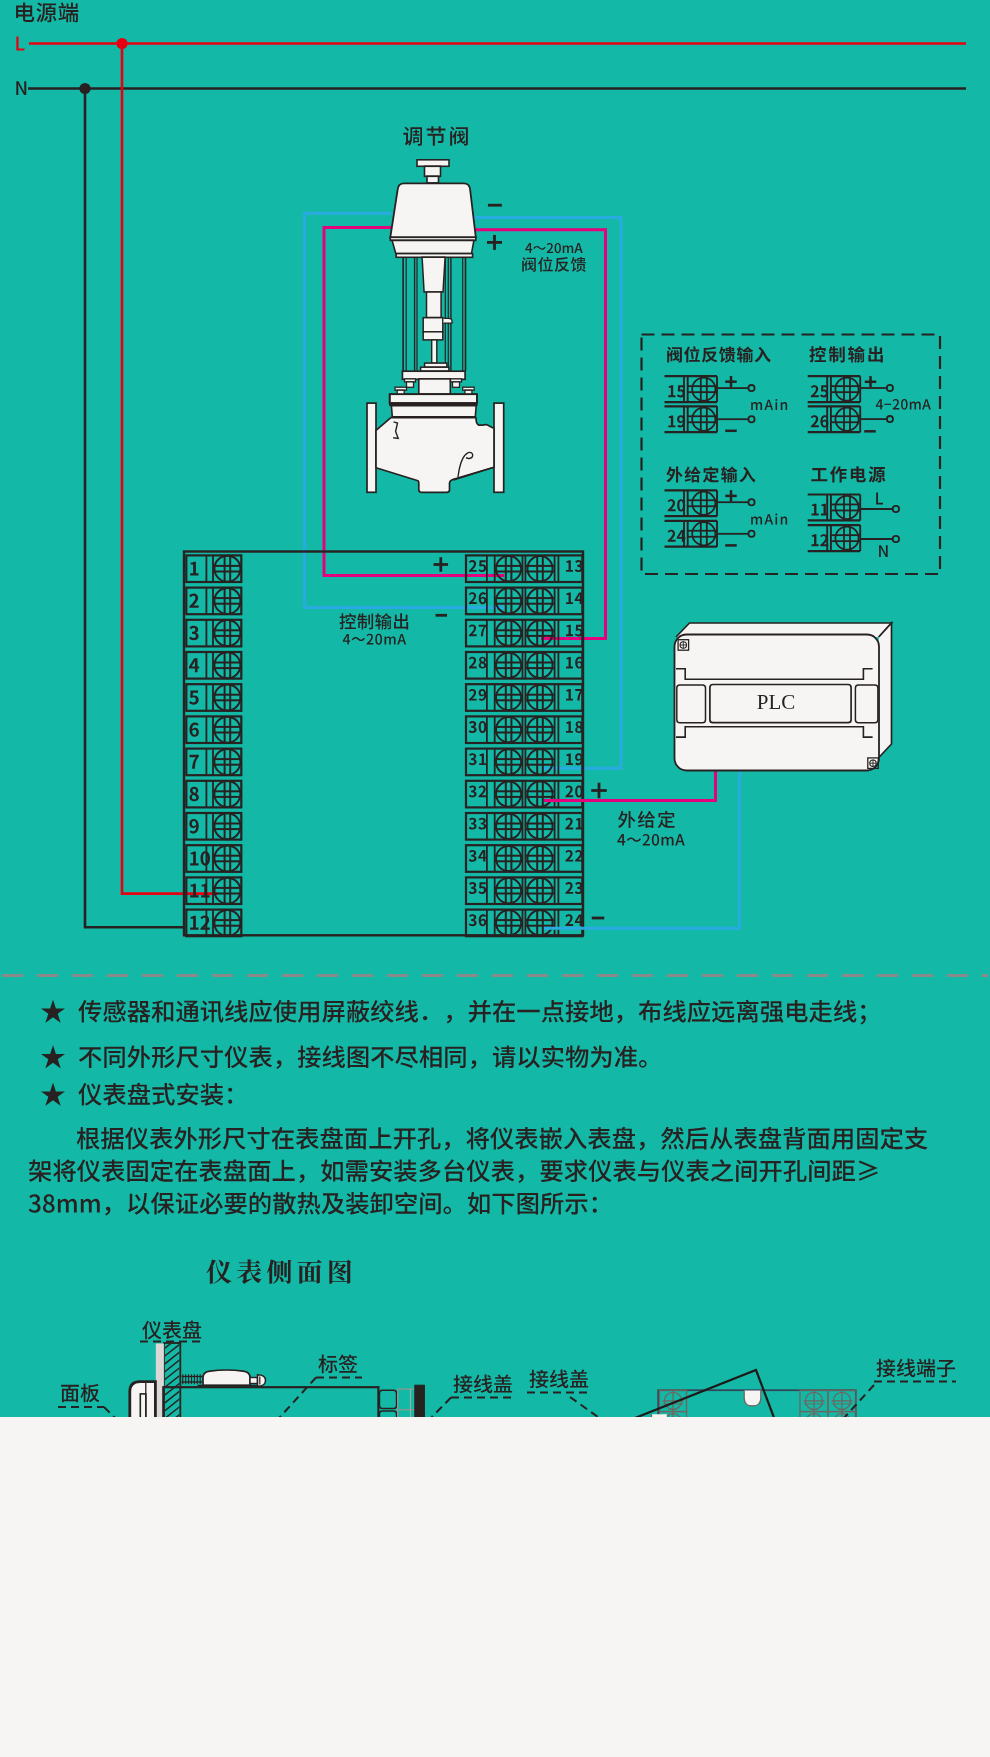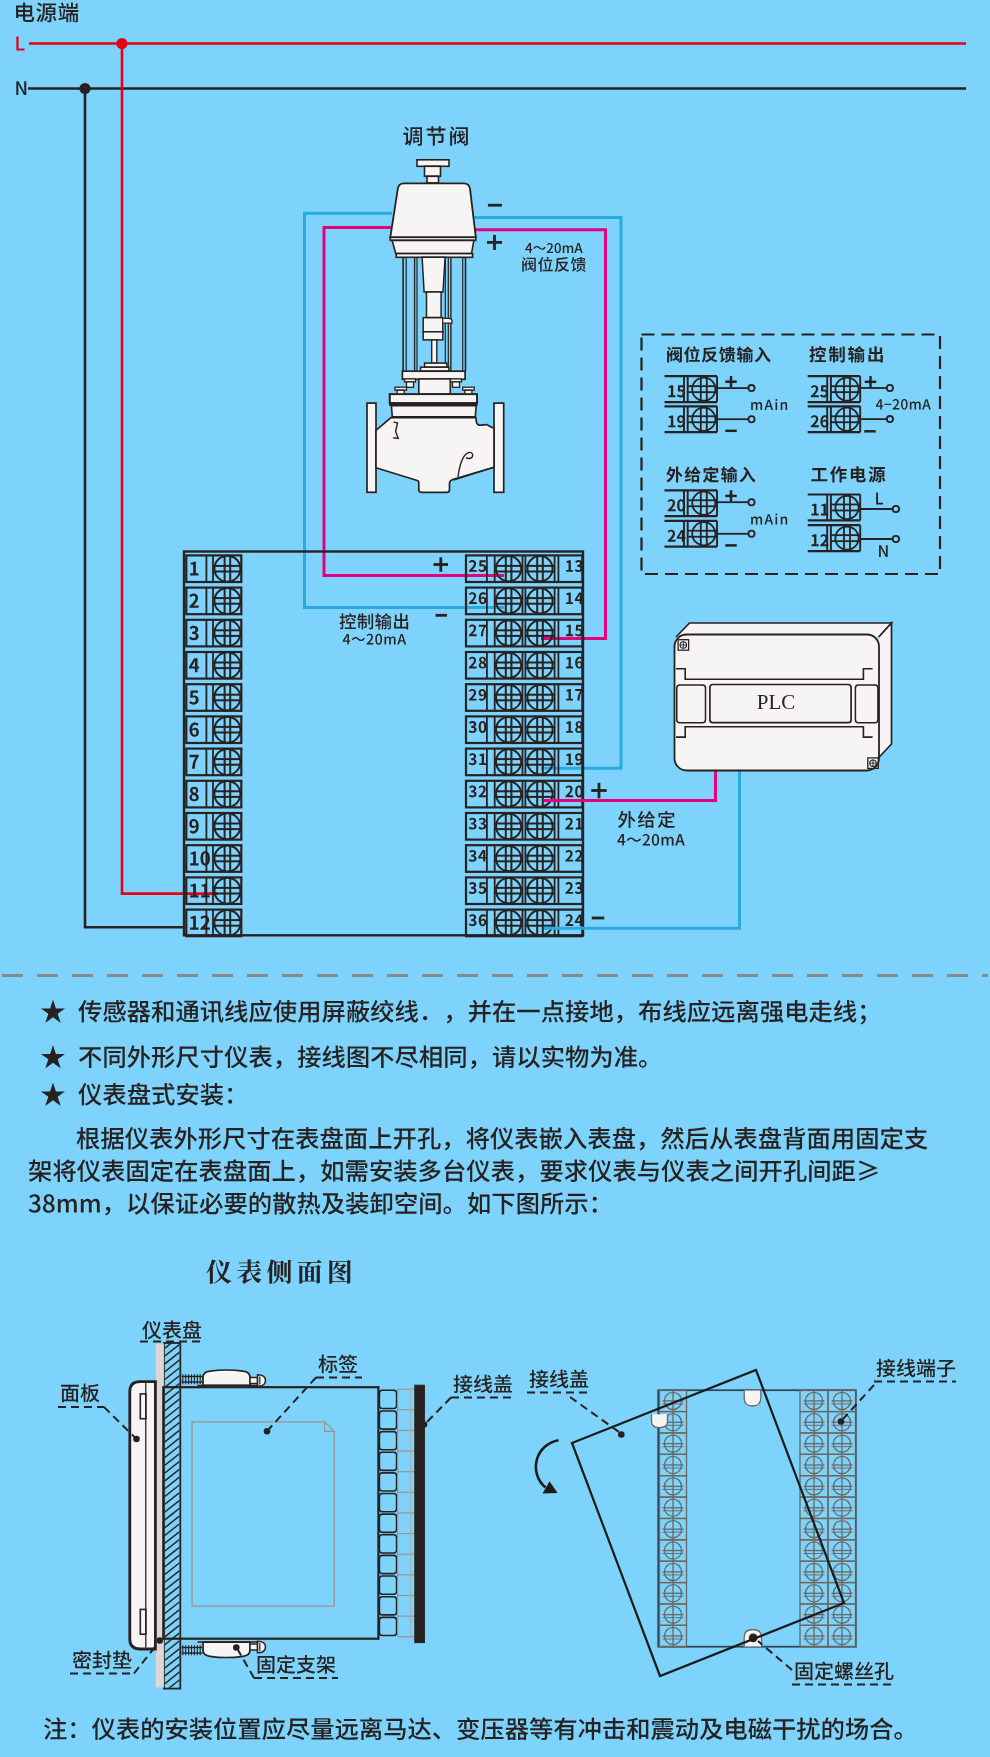--- a/index.html
+++ b/index.html
@@ -1,16 +1,16 @@
 <!DOCTYPE html>
 <html><head>
 <meta charset="utf-8">
 <style>
 html,body{margin:0;padding:0;background:#f6f5f3;}
-#page{position:relative;width:990px;height:1757px;background:#7dd3fc;overflow:hidden;font-family:"Liberation Sans",sans-serif;}
+#page{position:relative;width:990px;height:1417px;background:#14b8a6;overflow:hidden;font-family:"Liberation Sans",sans-serif;}
 </style>
 </head>
 <body>
 <div id="page">
 <svg width="990" height="1757" viewBox="0 0 990 1757">
 <defs>
 <clipPath id="panelclip">
           <rect x="164.8" y="1343.9" width="14.6" height="343.8"></rect>
         </clipPath>
 <path id="m7535" d="M442 396V274H217V396ZM543 396H773V274H543ZM442 484H217V607H442ZM543 484V607H773V484ZM119 699V122H217V182H442V99C442 -34 477 -69 601 -69C629 -69 780 -69 809 -69C923 -69 953 -14 967 140C938 147 897 165 873 182C865 57 855 26 802 26C770 26 638 26 610 26C552 26 543 37 543 97V182H870V699H543V841H442V699Z"></path>

